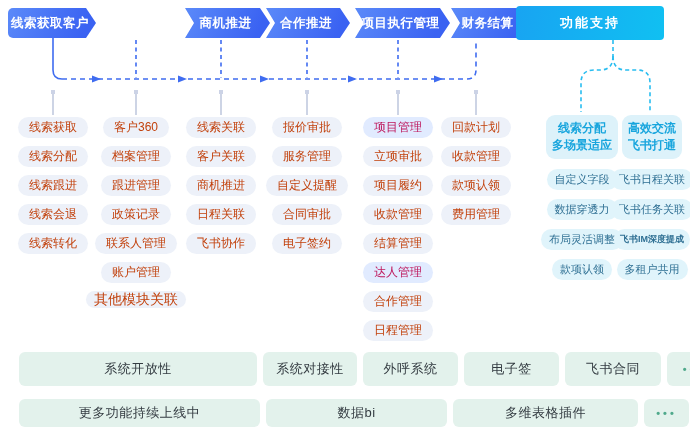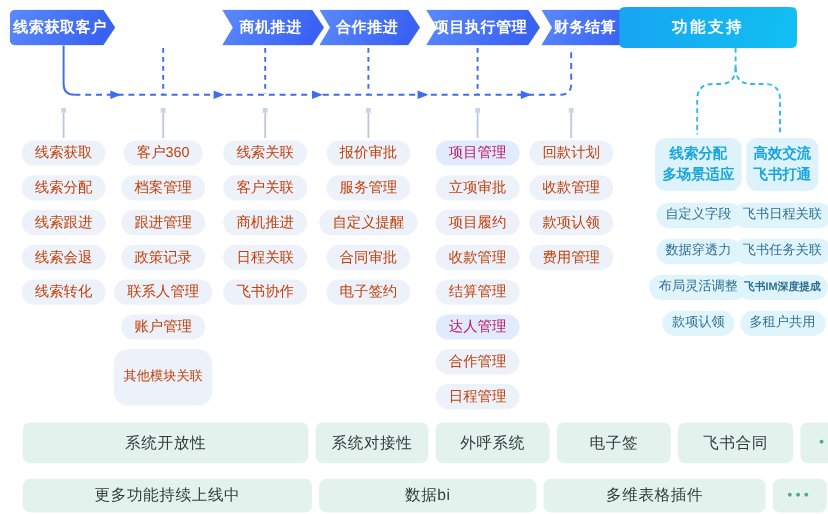--- a/index.html
+++ b/index.html
@@ -20,21 +20,21 @@
   .support-box{position:absolute;left:516px;top:6px;width:148px;height:34px;background:#2c55dd;
                border-radius:7px;padding:0;box-sizing:border-box;}
   .support-box .inner{width:100%;height:100%;border-radius:4px;display:flex;align-items:center;justify-content:center;
                background:linear-gradient(100deg,#18a4f2,#10c0f2);color:#fff;font-size:13px;font-weight:bold;letter-spacing:2px;}
 
   
   .col{position:absolute;top:117px;width:120px;display:flex;flex-direction:column;align-items:center;gap:8px;}
   .pill{background:#edf1f9;color:#c2410c;font-size:12px;line-height:17px;padding:2px 11px;
         border-radius:12px;white-space:nowrap;}
   .pill.hl{background:#e1ebff;color:#be185d;}
-  .pill.small{font-size:11px;line-height:15px;padding:16px 8px;}
+  .pill.small{font-size:14px;line-height:15px;padding:1px 8px;}
 
   
   .sgroup{position:absolute;top:115px;display:flex;flex-direction:column;align-items:center;gap:9px;}
   .shead{border-radius:9px;background:#ddf2fa;color:#18a5dd;font-size:12px;font-weight:bold;
          line-height:17px;text-align:center;padding:5px 6px;margin-bottom:1px;}
   .spill{background:#e0f4fb;color:#2e6f93;font-size:11px;line-height:17px;padding:2px 8px;
          border-radius:11px;white-space:nowrap;}
   .spill.small{font-size:9px;line-height:15px;padding:3px 6px;font-weight:bold;}
 
   

